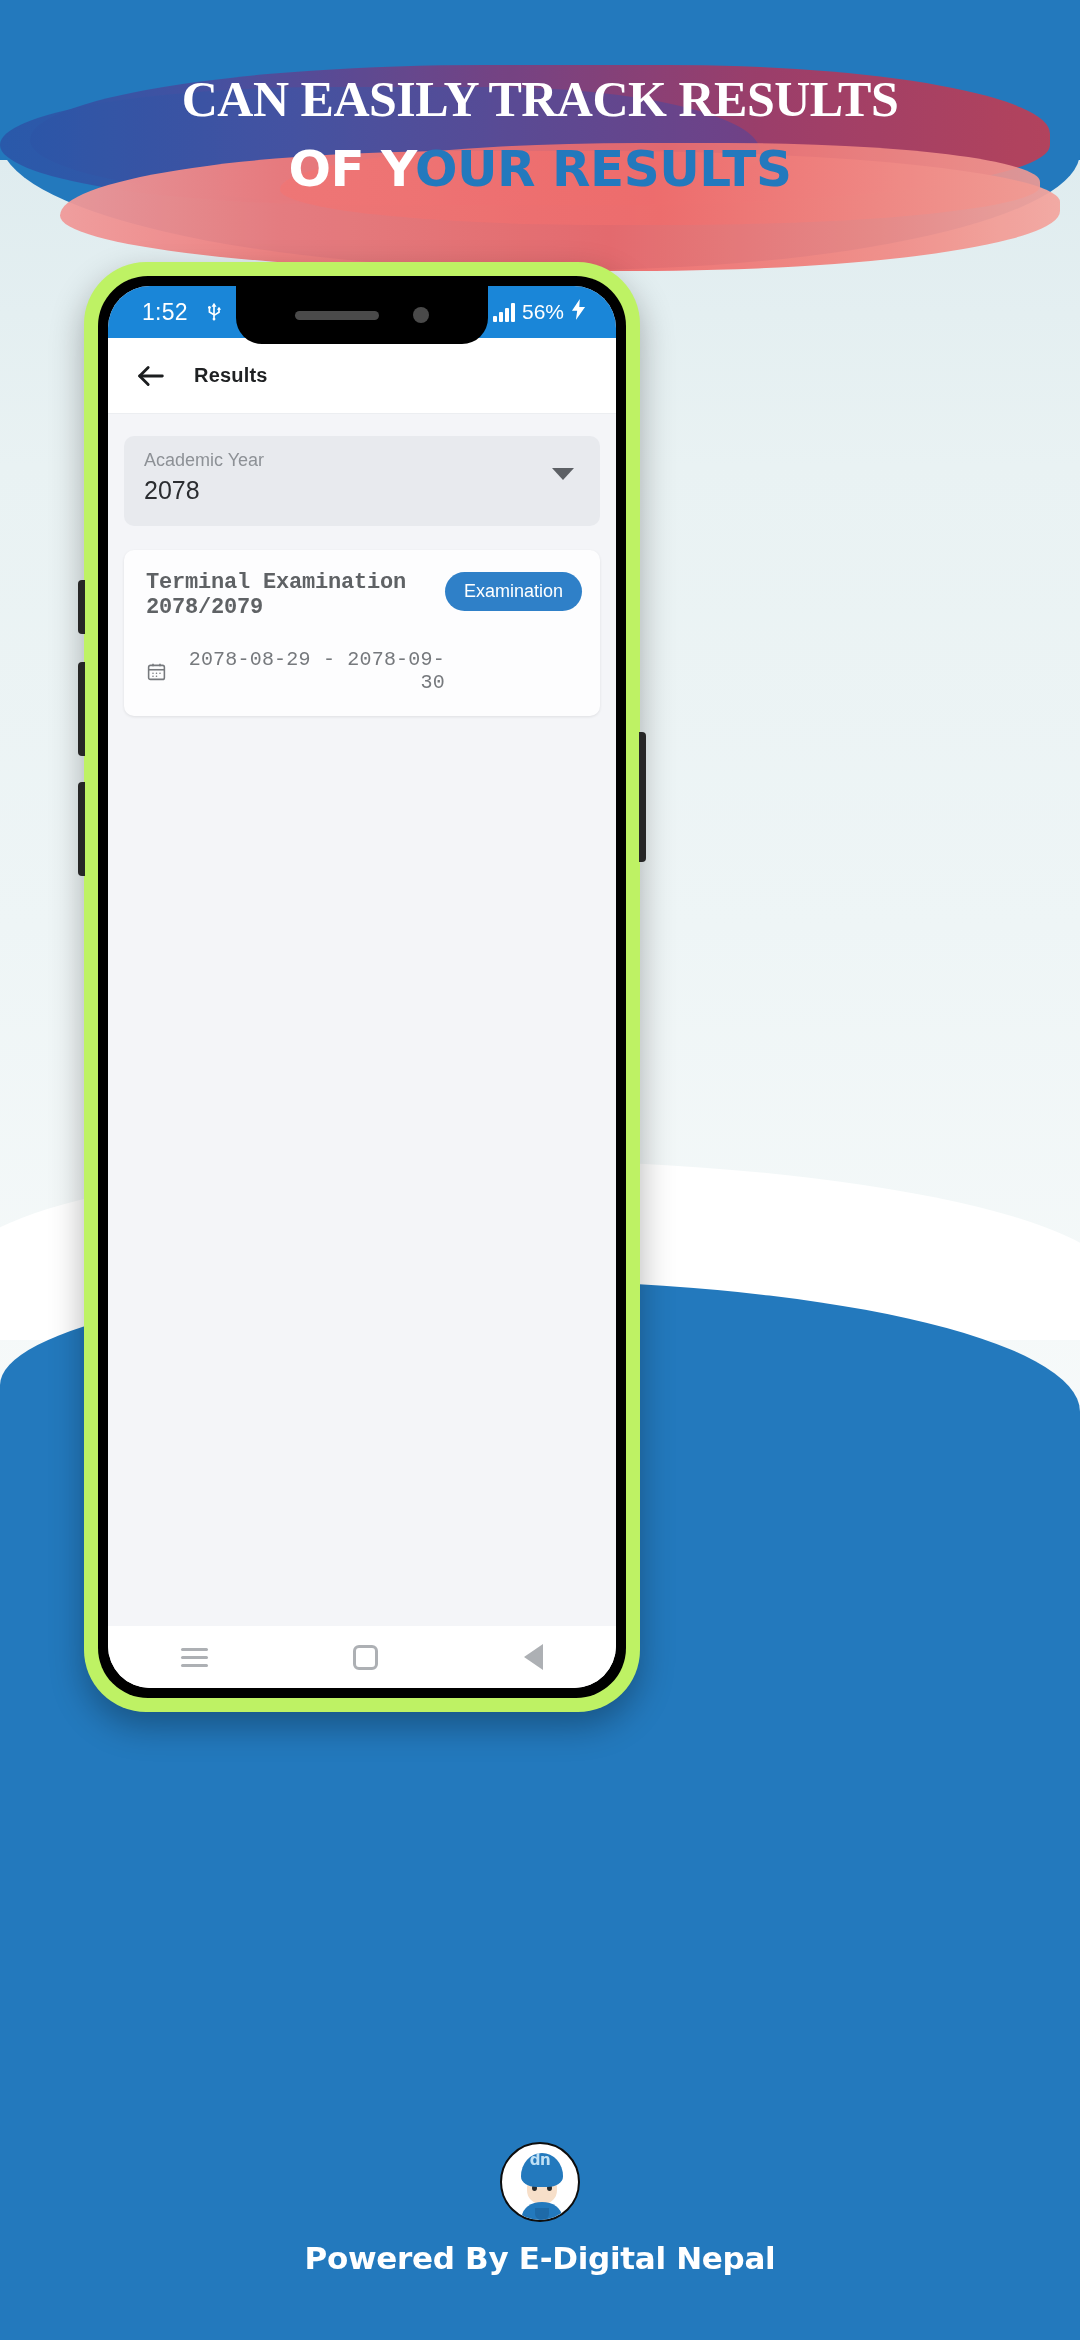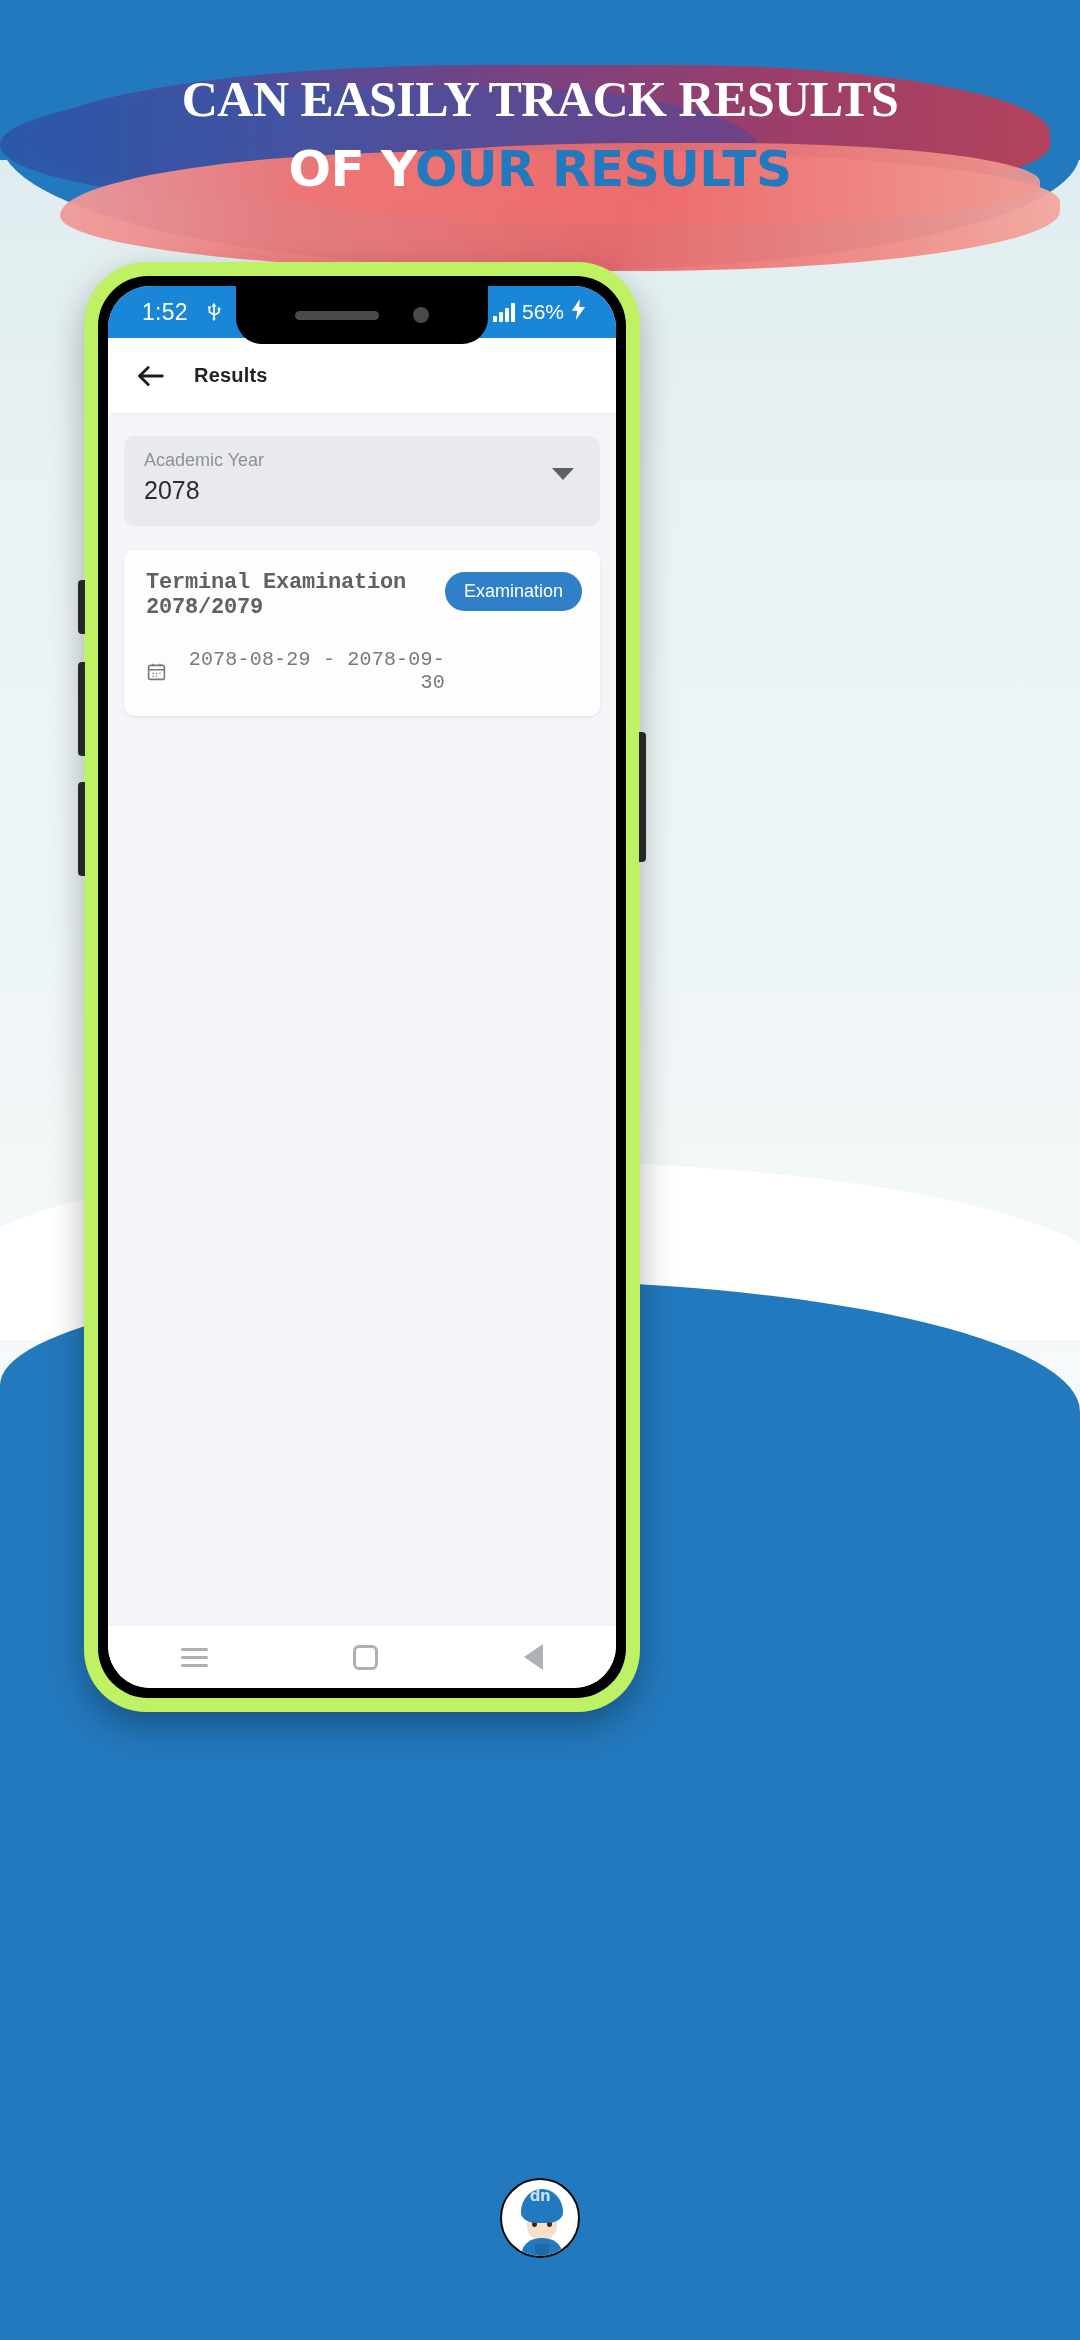--- a/index.html
+++ b/index.html
@@ -368,13 +368,14 @@
   <div class="logo">
     <div class="logo-face">
       <span class="logo-eye l"></span>
       <span class="logo-eye r"></span>
     </div>
     <div class="logo-cap"></div>
     <div class="logo-cap-text">dn</div>
     <div class="logo-body"></div>
     <div class="logo-collar"></div>
   </div>
+  <div class="footer-text">Powered By E-Digital Nepal</div>
 </div>
 
 </body></html>

